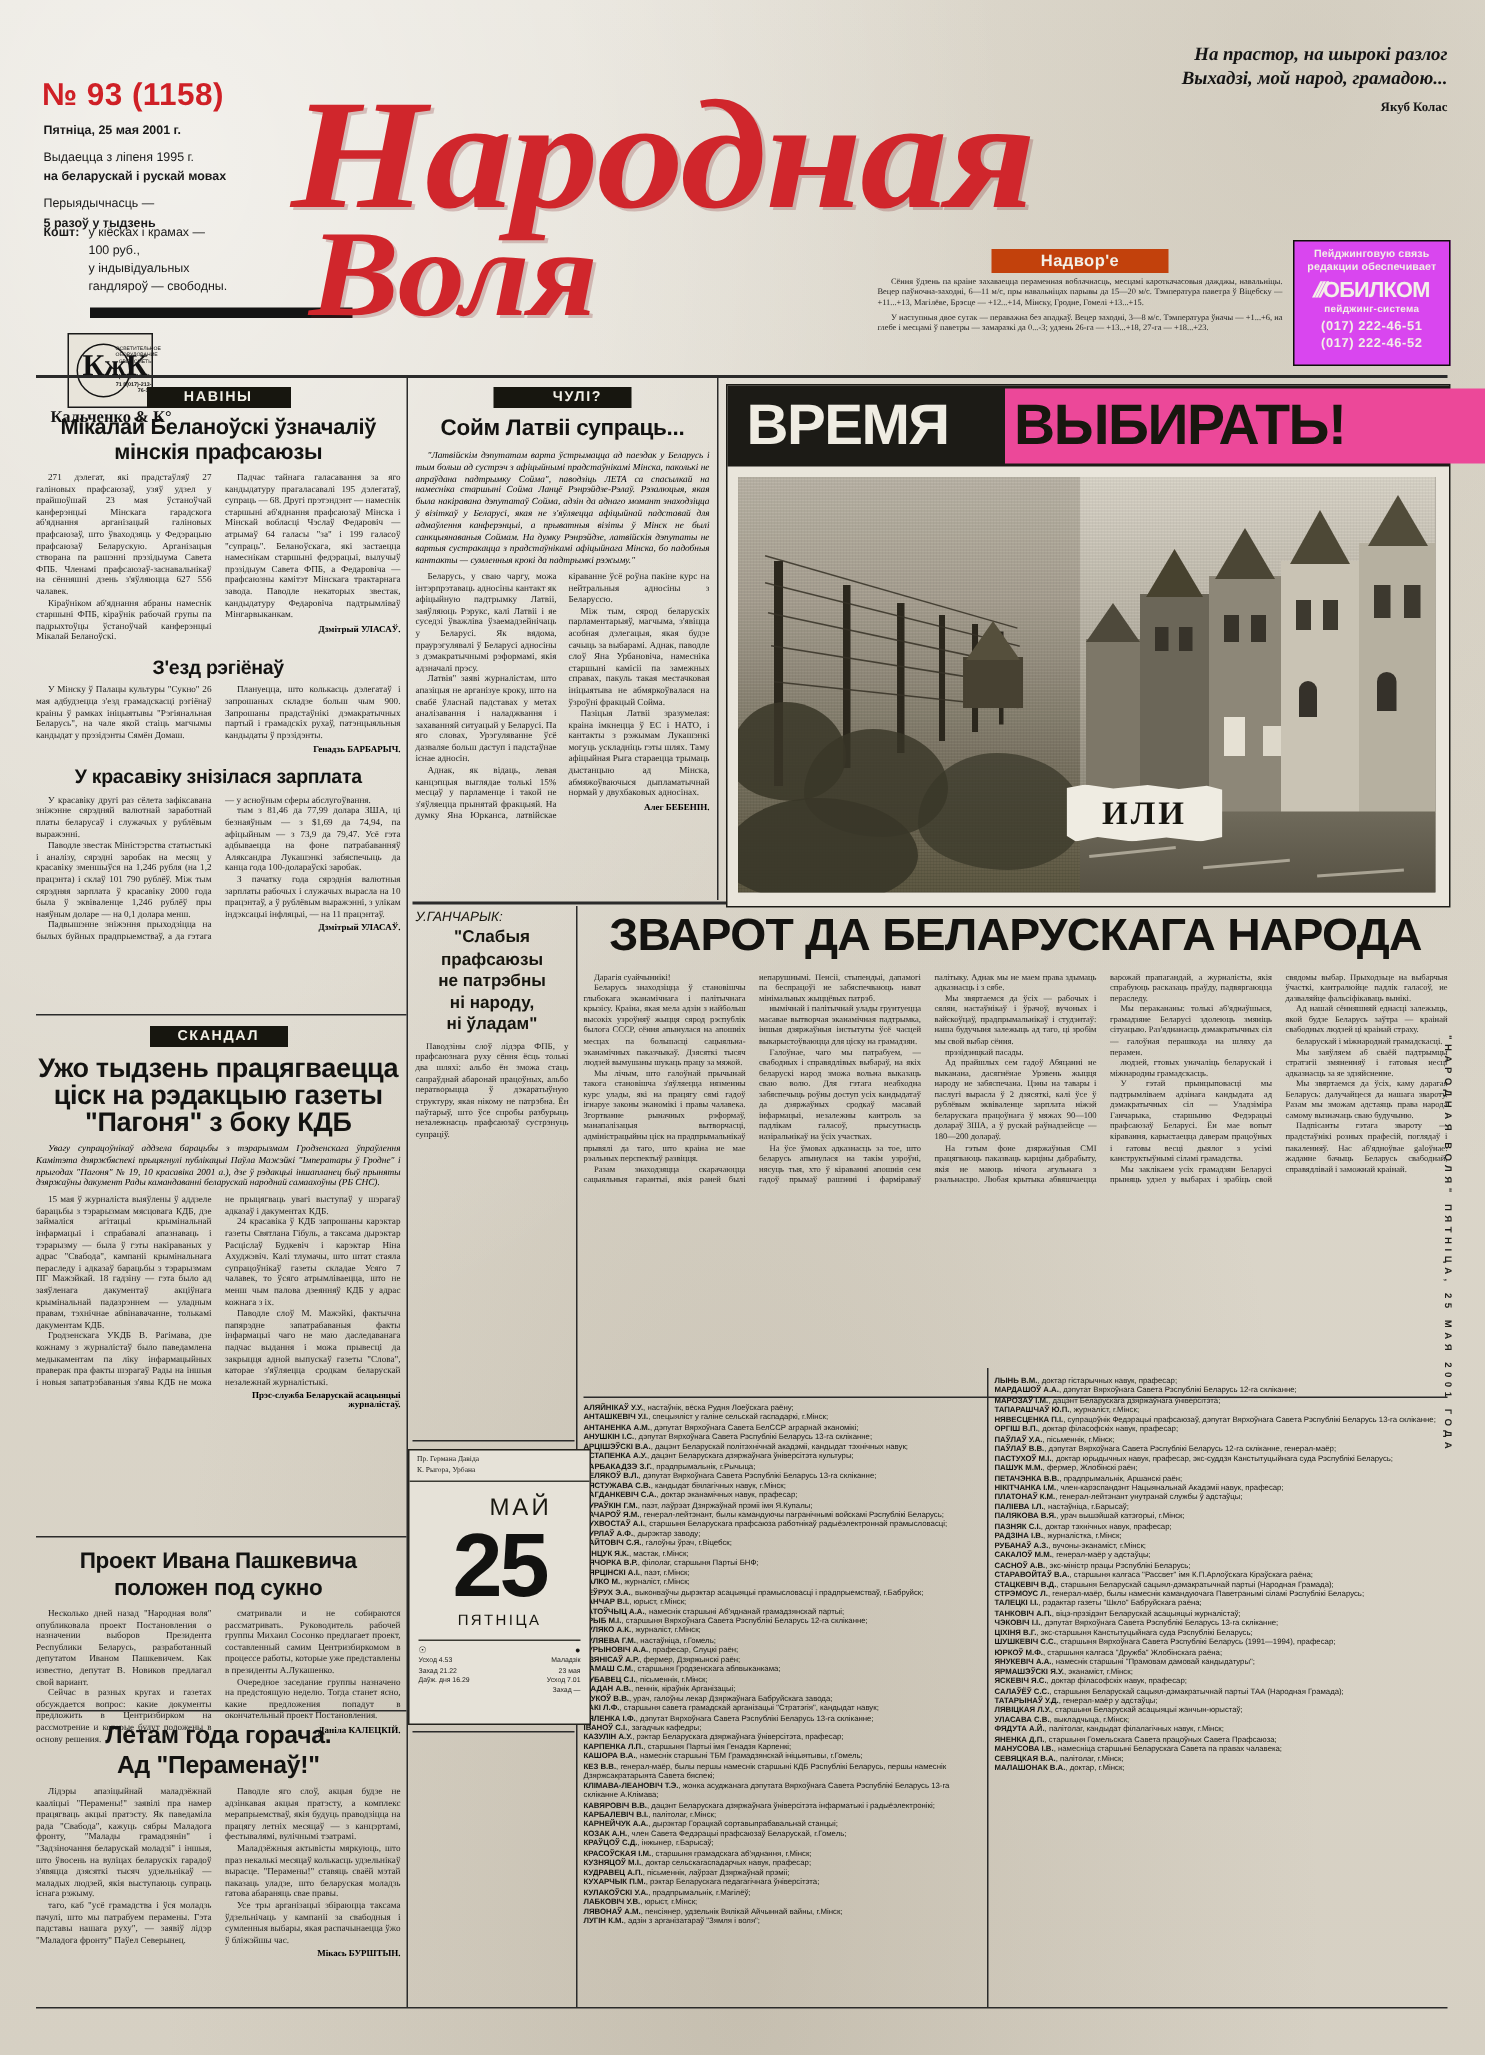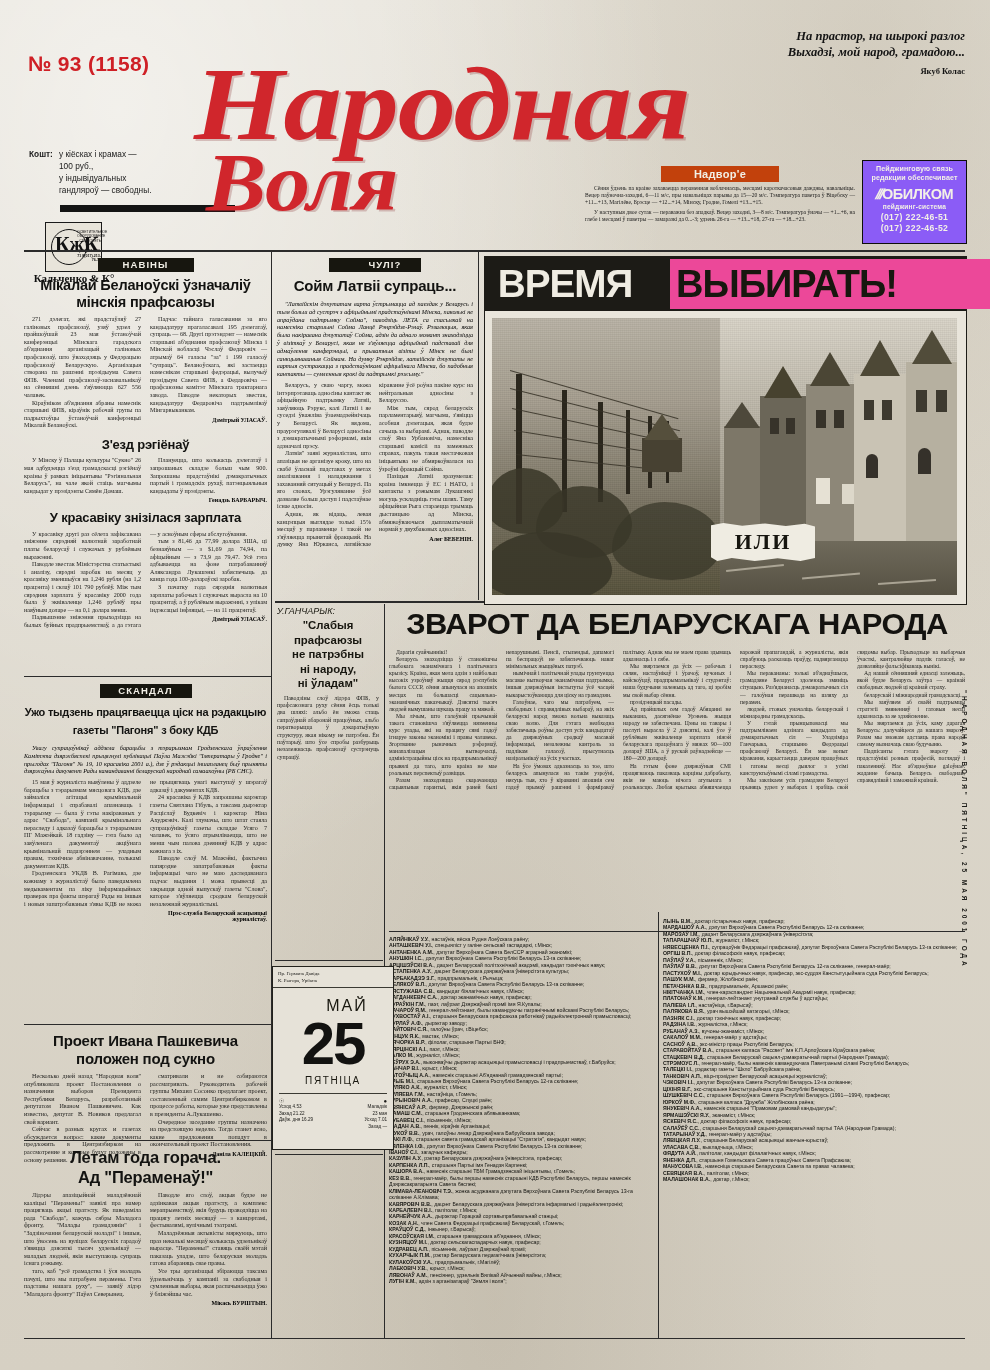--- a/index.html
+++ b/index.html
@@ -64,21 +64,21 @@
   .np-l1{left:44px;top:-8px;font-size:104px;transform:scaleX(1.12);transform-origin:left top;}
   .np-l2{left:56px;top:84px;font-size:82px;transform:scaleX(1.1);transform-origin:left top;}
 
   
   .weather{position:absolute;left:585px;top:166px;width:270px;}
   .wx-title{width:118px;margin:0 auto 3px;background:#c2410c;color:#f2efe6;text-align:center;
     font-weight:bold;font-size:11px;line-height:16px;letter-spacing:.3px;}
   .wx-body{font-family:"Liberation Serif",serif;font-size:5.6px;line-height:7px;color:#1b1b1b;text-align:justify;}
   .wx-body p{margin:0 0 3px;text-indent:9px;}
 
-  .pagerad{position:absolute;left:862px;top:160px;width:103px;height:82px;background:#8b5cf6;color:#f3f0e7;
+  .pagerad{position:absolute;left:862px;top:160px;width:103px;height:82px;background:#d946ef;color:#f3f0e7;
     border:1px solid #0e0e0a;}
   .pa-l1{text-align:center;font-size:7.1px;font-weight:bold;line-height:9px;padding-top:4px;letter-spacing:.1px;}
   .pa-brand{text-align:center;font-size:14.5px;font-weight:bold;letter-spacing:-.5px;line-height:18px;margin-top:2px;}
   .pa-brand .slash{display:inline-block;transform:skewX(-18deg);letter-spacing:-2px;}
   .pa-sys{text-align:center;font-size:6.6px;font-weight:bold;letter-spacing:.2px;}
   .pa-ph{text-align:center;font-size:8.6px;font-weight:bold;letter-spacing:.4px;line-height:11px;margin-top:2px;}
 
   
   .vrule{position:absolute;width:1px;background:#2b2b2b;}
   .hrule{position:absolute;height:1px;background:#2b2b2b;}
@@ -103,21 +103,21 @@
 
   
   #col1{position:absolute;left:24px;top:258px;width:243px;}
   #col1 .blk{margin-bottom:7px;}
   #col1 .kicker{width:96px;}
   #col1 h2.hl{font-size:14.5px;line-height:17px;}
   #col1 h2.small{font-size:13px;line-height:15.5px;}
 
   #scandal{position:absolute;left:24px;top:684px;width:243px;}
   #scandal .kicker{width:92px;}
-  #scandal h2.hl{font-size:11px;line-height:18px;}
+  #scandal h2.hl{font-size:18px;line-height:18px;}
   #scandal .lead-it{margin:4px 0 4px;}
 
   #proekt{position:absolute;left:24px;top:1032px;width:243px;}
   #proekt h2.hl{font-size:15px;line-height:18px;}
   #leta{position:absolute;left:24px;top:1148px;width:243px;}
   #leta h2.hl{font-size:16.5px;line-height:19.5px;}
 
   
   #col2{position:absolute;left:277px;top:258px;width:196px;}
   #col2 .kicker{width:72px;padding-left:20px;}
@@ -194,20 +194,31 @@
 </head>
 <body>
 
 <div id="page">
 <div id="sheet">
 
   <div class="masthead">
 
     <div class="issue-no">№ 93 (1158)</div>
 
+    <div class="imprint">
+      <div class="grp"><b>Пятніца, 25 мая  2001 г.</b></div>
+      <div class="grp">
+        <div>Выдаецца з ліпеня 1995 г.</div>
+        <div><b>на беларускай і рускай мовах</b></div>
+      </div>
+      <div class="grp">
+        <div>Перыядычнасць —</div>
+        <div><b>5 разоў у тыдзень</b></div>
+      </div>
+    </div>
 
     <div class="price-block">
       <span class="pl">Кошт:</span><span class="pv">
         <span>у кіёсках і крамах —</span><br>
         <span>100 руб.,</span><br>
         <span>у індывідуальных</span><br>
         <span>гандляроў — свободны.</span>
       </span>
     </div>
 

